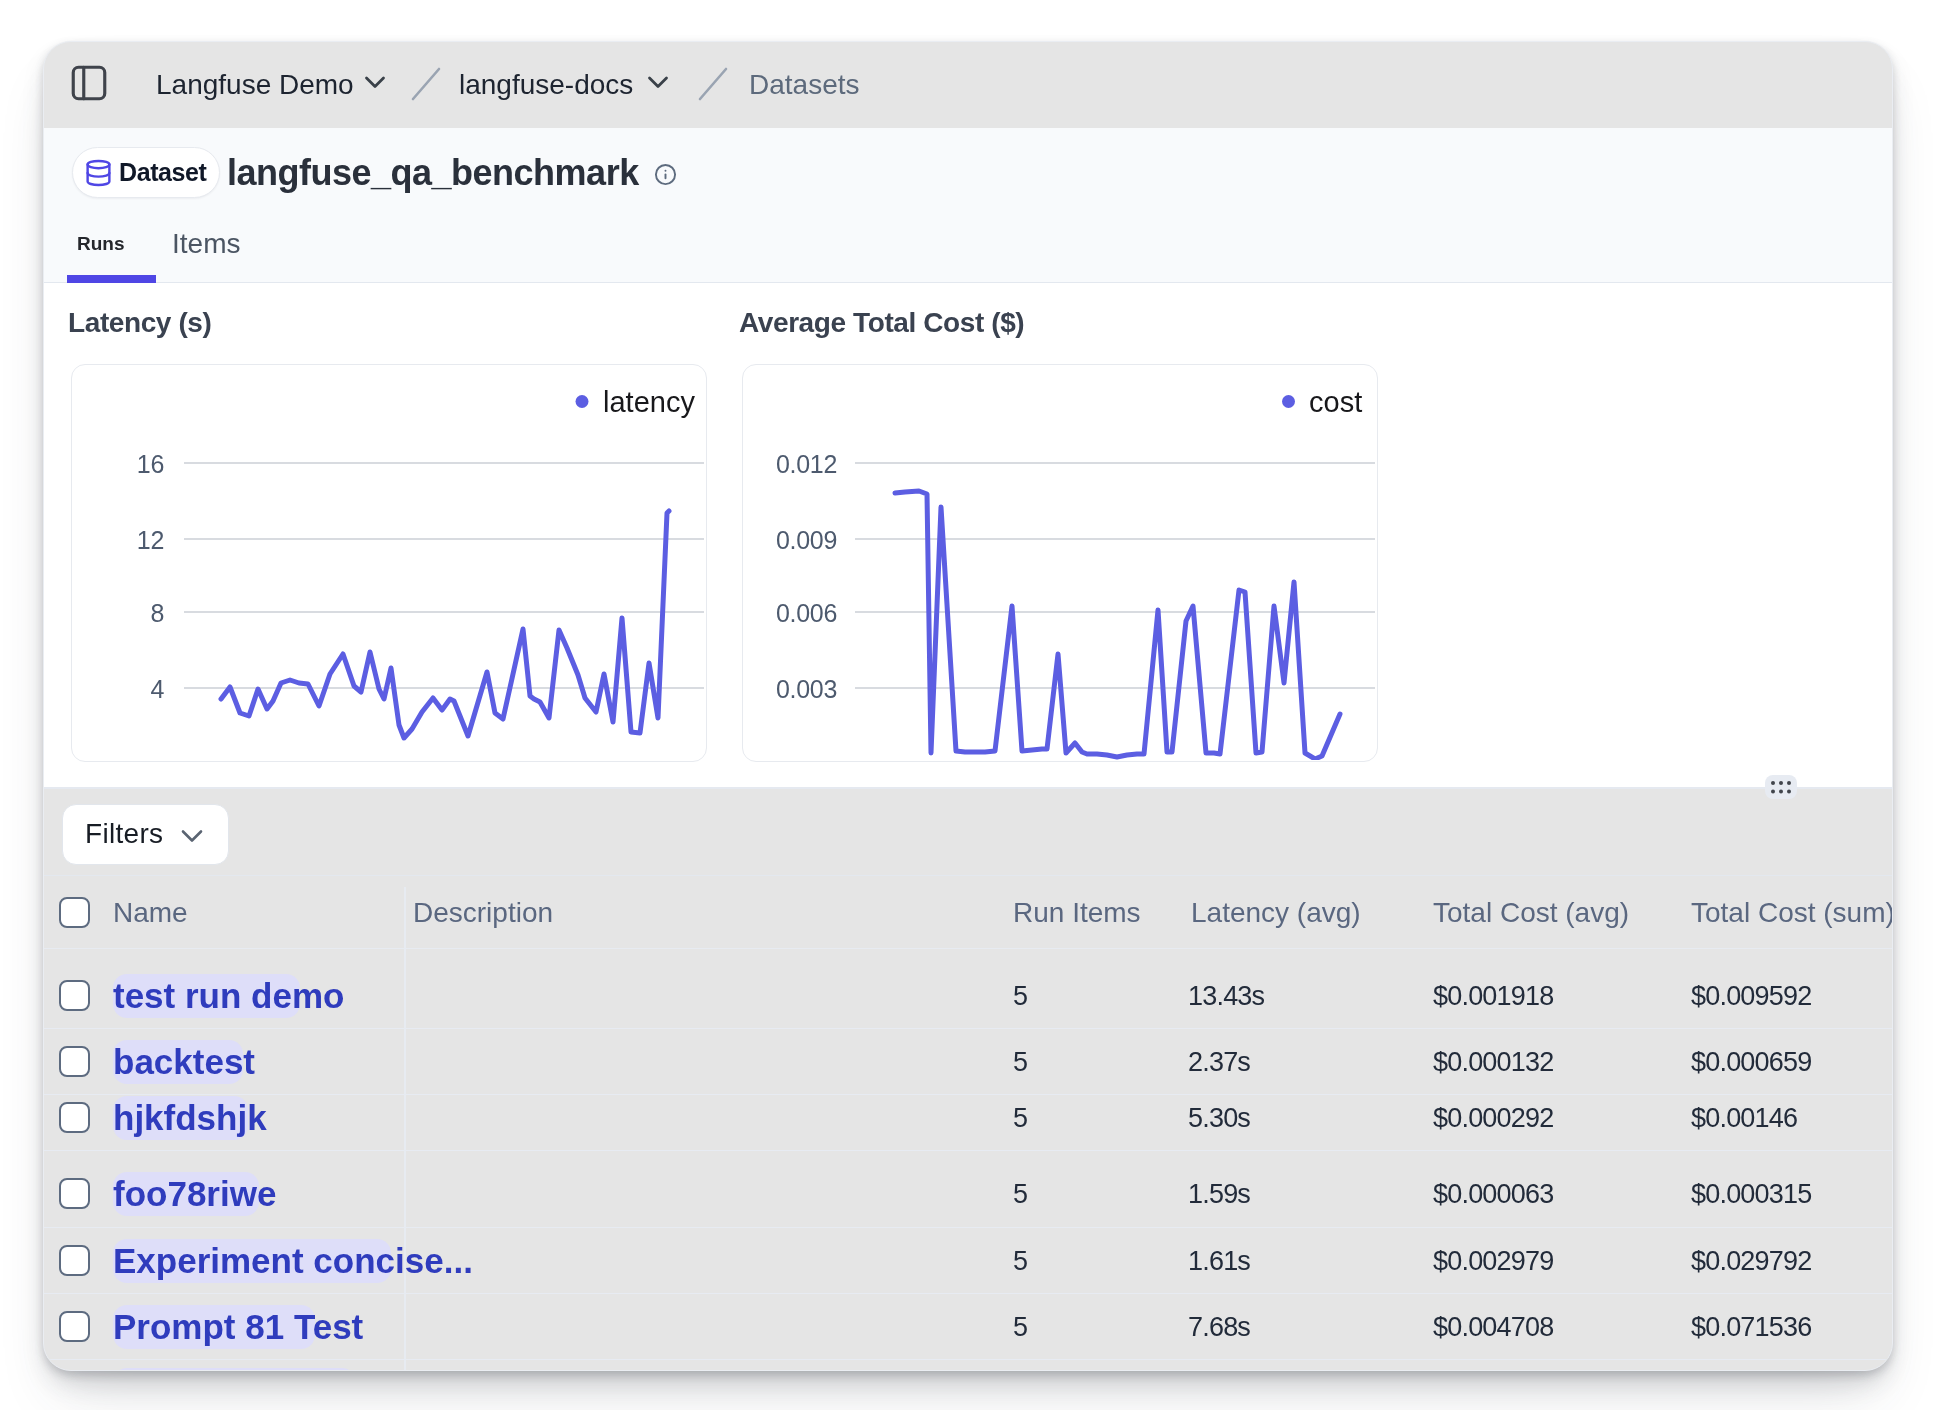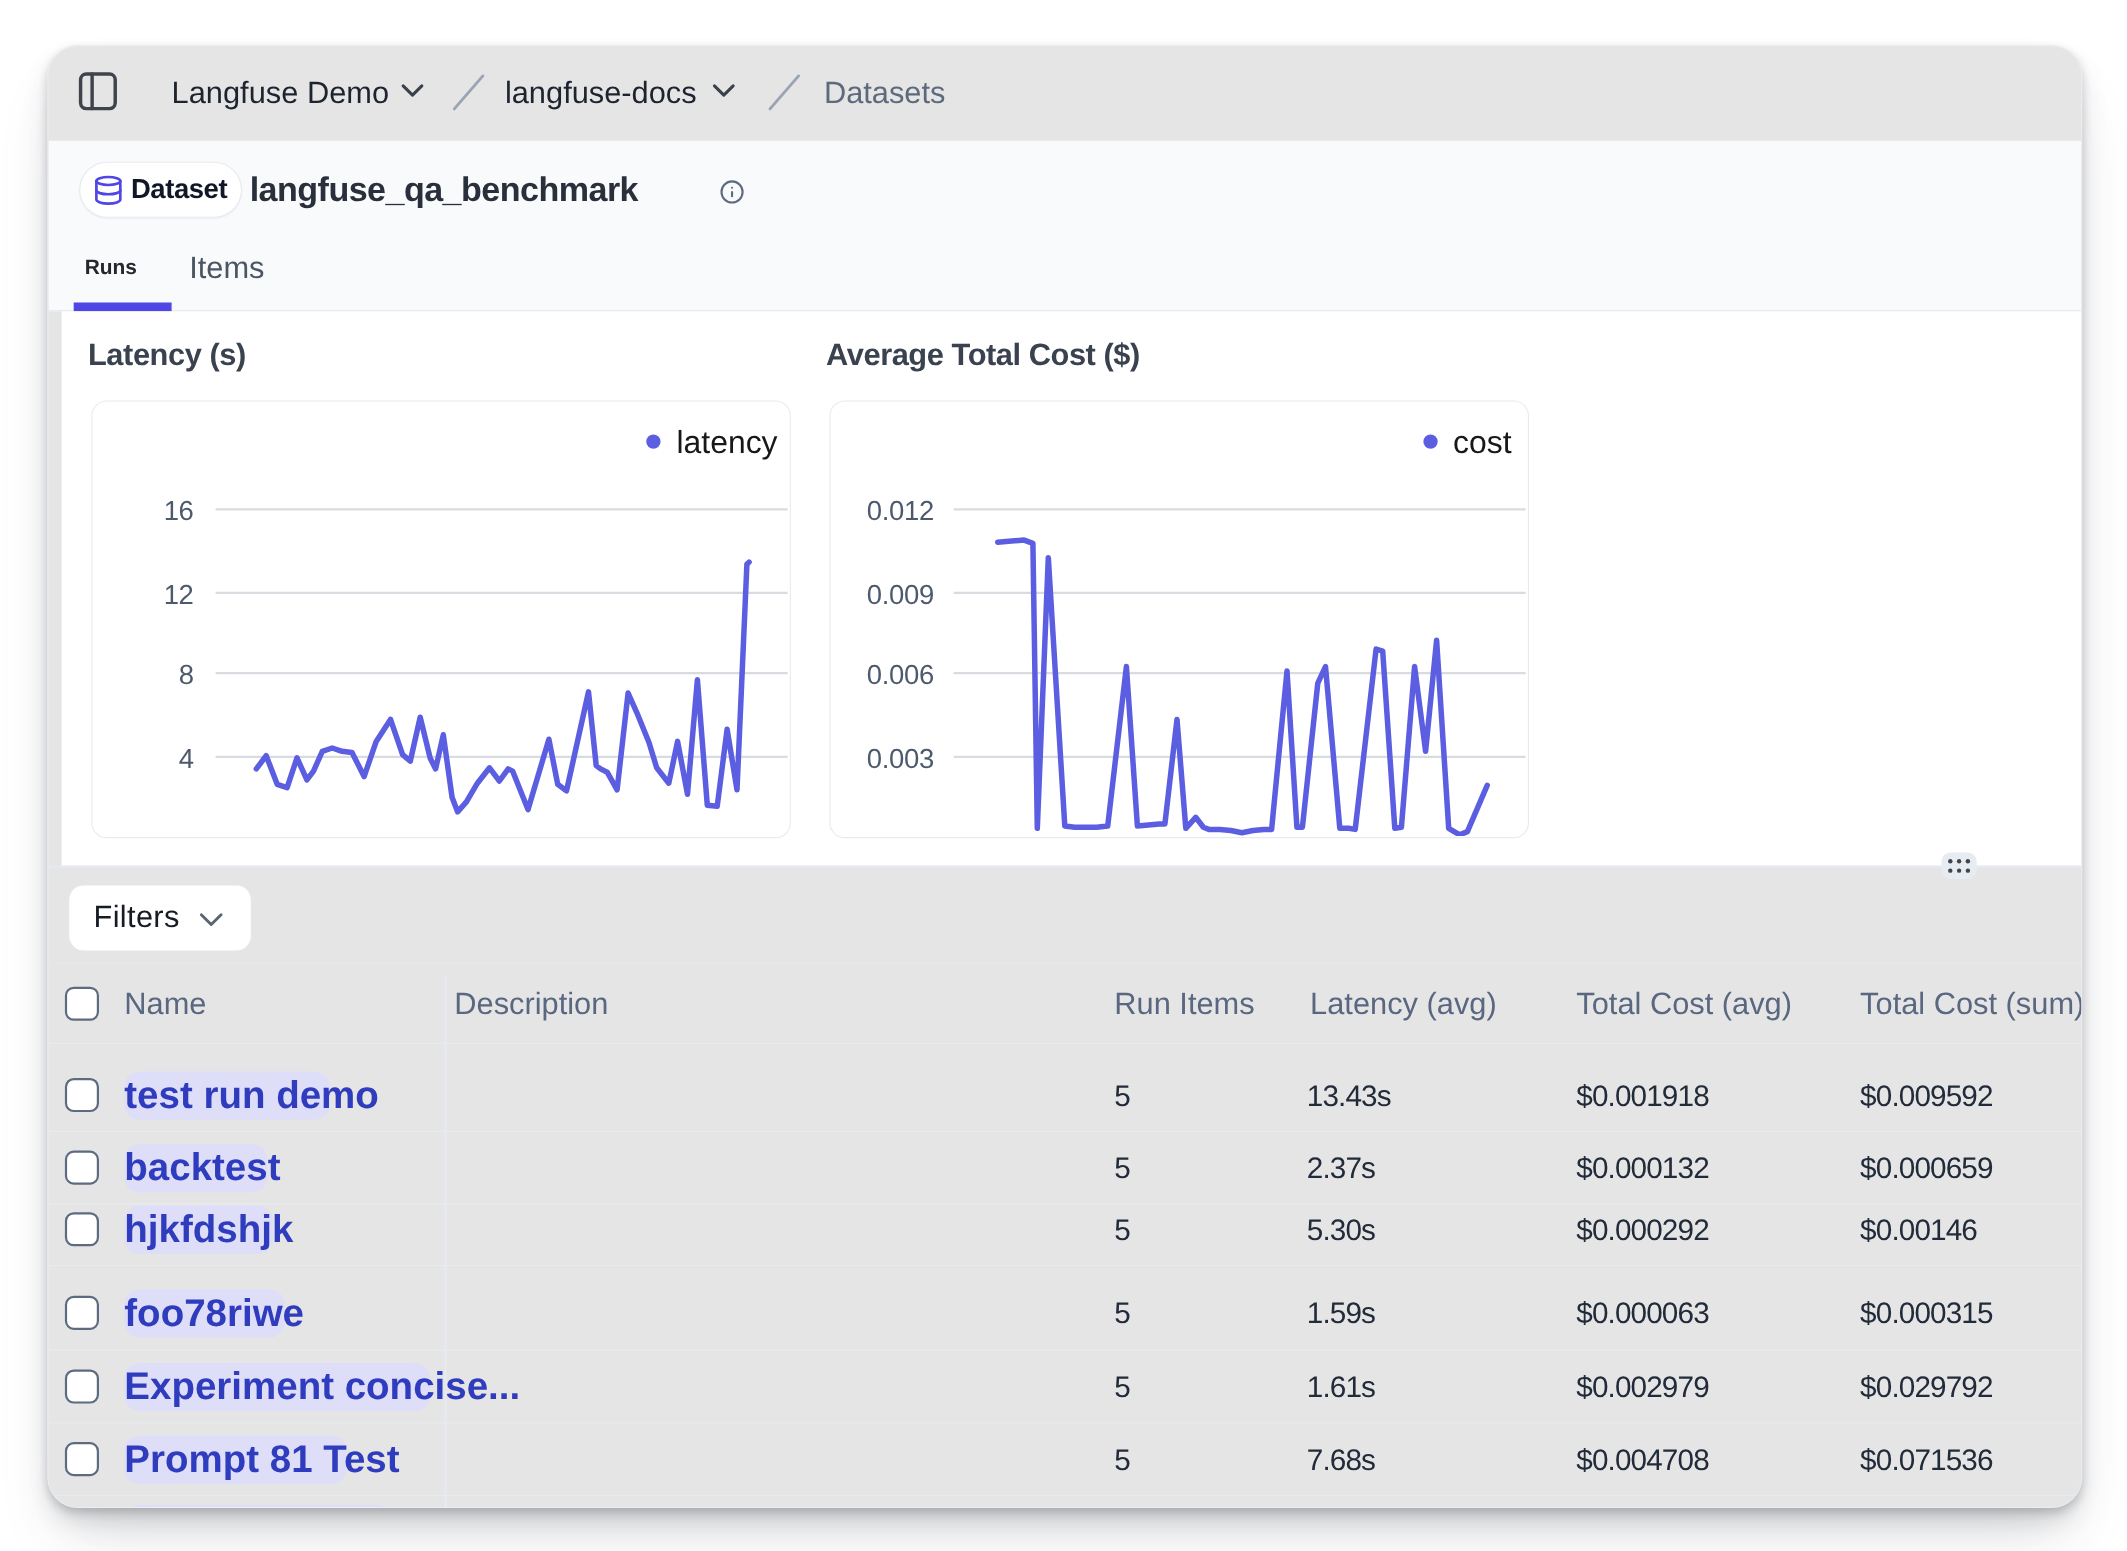--- a/index.html
+++ b/index.html
@@ -14,28 +14,28 @@
   .divline { position:absolute; left:0; width:100%; height:1.5px; background:#e5e9f0; }
 
   
   .crumbtext { position:absolute; top:0; height:85px; line-height:85px; font-size:28px; font-weight:500; color:#1d2430; white-space:nowrap; }
   .crumbmuted { color:#5d6a7c; font-weight:500; }
 
   
   .band { position:absolute; left:0; top:85.5px; width:100%; height:155px; background:#f8fafc; border-bottom:1.5px solid #e3e8ef; }
   .dspill { position:absolute; left:28px; top:19px; width:148px; height:51px; background:#fff; border:1.5px solid #e7eaef; border-radius:26px; box-shadow:0 1px 2px rgba(16,24,40,.05); }
   .dspill span { position:absolute; left:46px; letter-spacing:-0.4px; top:0; height:51px; line-height:49px; font-size:25px; font-weight:700; color:#101828; }
-  .dstitle { position:absolute; left:183px; top:19px; height:51px; line-height:51px; font-size:31px; font-weight:700; color:#2a303b; letter-spacing:-0.5px; }
+  .dstitle { position:absolute; left:183px; top:19px; height:51px; line-height:51px; font-size:36px; font-weight:700; color:#2a303b; letter-spacing:-0.5px; }
   .tab { position:absolute; top:101px; height:30px; line-height:30px; font-size:28px; }
   .tabactive { left:33px; font-weight:600; font-size:19px; color:#25272c; }
   .tabidle { left:128px; font-weight:500; color:#4b5563; }
   .tabline { position:absolute; left:23px; top:147.5px; width:89px; height:8px; background:#4f46e5; }
 
   
-  .charts { position:absolute; left:12px; top:241px; width:100%; height:504px; background:#fff; }
+  .charts { position:absolute; left:0; top:241px; width:100%; height:504px; background:#fff; }
   .ctitle { position:absolute; top:24px; font-size:28px; font-weight:700; color:#3a4250; letter-spacing:-0.4px; }
   .ccard { position:absolute; top:81px; width:636px; height:398px; border:1.5px solid #e7eaef; border-radius:14px; background:#fff; }
   .handle { position:absolute; left:1721px; top:733px; width:32px; height:24px; background:#e7ebf2; border-radius:8px; z-index:3; }
 
   
   .fbtn { position:absolute; left:18px; top:762px; width:167px; height:61px; background:#fff; border:1.5px solid #e2e6ec; border-radius:14px; }
   .fbtn span { position:absolute; left:22px; top:0; height:58px; line-height:58px; font-size:28px; font-weight:500; letter-spacing:0.3px; color:#171c24; }
 
   
   .thead { position:absolute; left:0; top:833px; width:100%; height:74px; border-top:1.5px solid #e3e8ef; border-bottom:1.5px solid #e7ebf1; }

